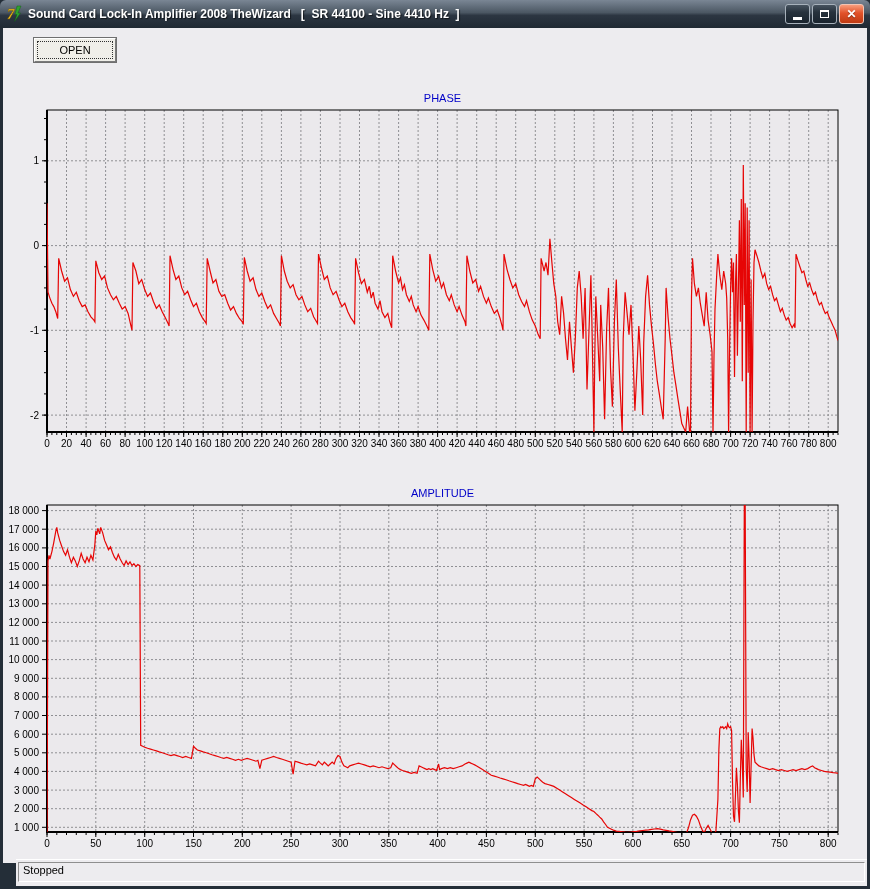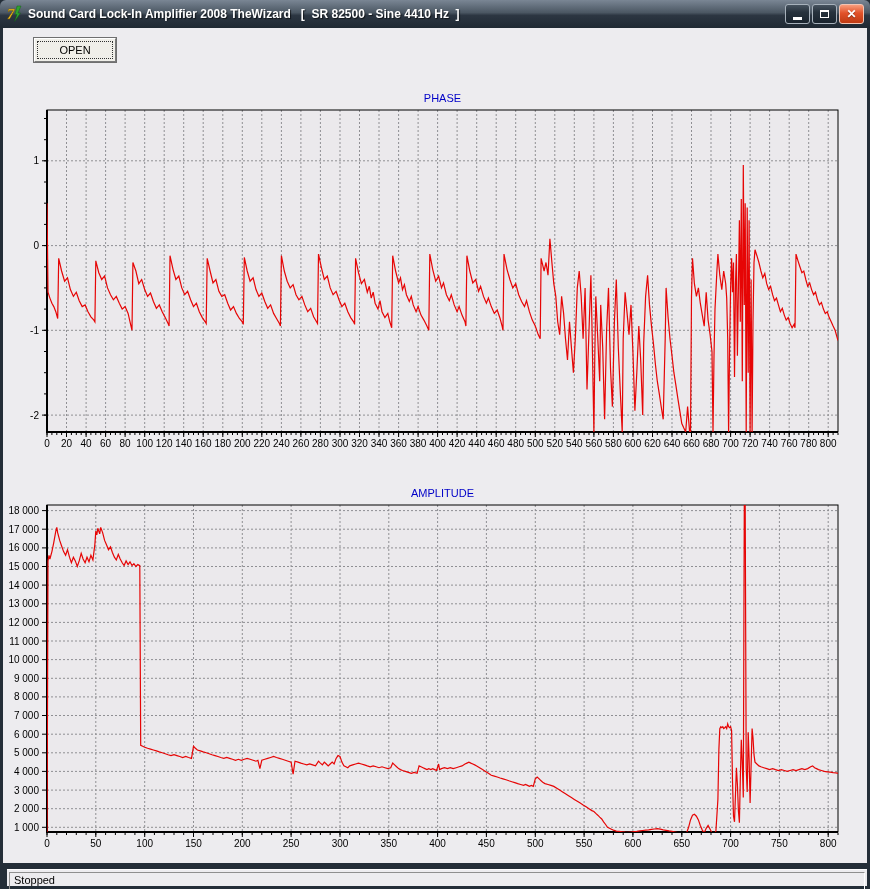--- a/index.html
+++ b/index.html
@@ -55,42 +55,42 @@
     outline:1px dotted #303030;outline-offset:-4px;
     padding:0;
     margin-left:20px;
   }
   svg.chart{position:absolute;left:0;}
   svg.chart text{font-family:"Liberation Sans",sans-serif;}
   #chart-phase{top:58px;width:864px;height:374px;}
   #chart-amplitude{top:452px;width:864px;height:380px;}
   
   .statusbar{
-    position:absolute;left:7px;right:3px;bottom:3px;height:17px;
+    position:absolute;left:16px;right:3px;bottom:3px;height:27px;
     background:#edecef;border-top:1px solid #ffffff;
     box-sizing:border-box;padding:2px 2px 2px 2px;
   }
   .status-panel{
     height:17px;border:1px solid;border-color:#8f8f8f #ffffff #ffffff #8f8f8f;
     font-size:11px;color:#000;padding:1px 0 0 4px;box-sizing:content-box;
   }
 </style>
 </head>
 <body>
 
 <div class="window">
 
   <div class="titlebar">
     <span class="app-icon">
       <svg width="18" height="18" viewBox="0 0 18 18">
         <text x="1" y="14" font-size="15" font-weight="bold" font-style="italic" font-family="Liberation Serif, serif" fill="#f2c21e" stroke="#7a5a00" stroke-width="0.4">7</text>
         <polygon points="11,1 15,1 12,8 14.5,8 8.5,16.5 11,9.5 9,9.5" fill="#2fa12f" stroke="#0c5c0c" stroke-width="0.4"></polygon>
       </svg>
     </span>
-    <span class="title-text">Sound Card Lock-In Amplifier 2008 TheWizard   [  SR 82500 - Sine 4410 Hz  ]</span>
+    <span class="title-text">Sound Card Lock-In Amplifier 2008 TheWizard   [  SR 44100 - Sine 4410 Hz  ]</span>
     <div class="win-buttons">
       <div class="win-btn minmax">
         <span class="glyph-min"></span>
       </div>
       <div class="win-btn minmax">
         <span class="glyph-max"></span>
       </div>
       <div class="win-btn close">
         <span>✕</span>
       </div>

